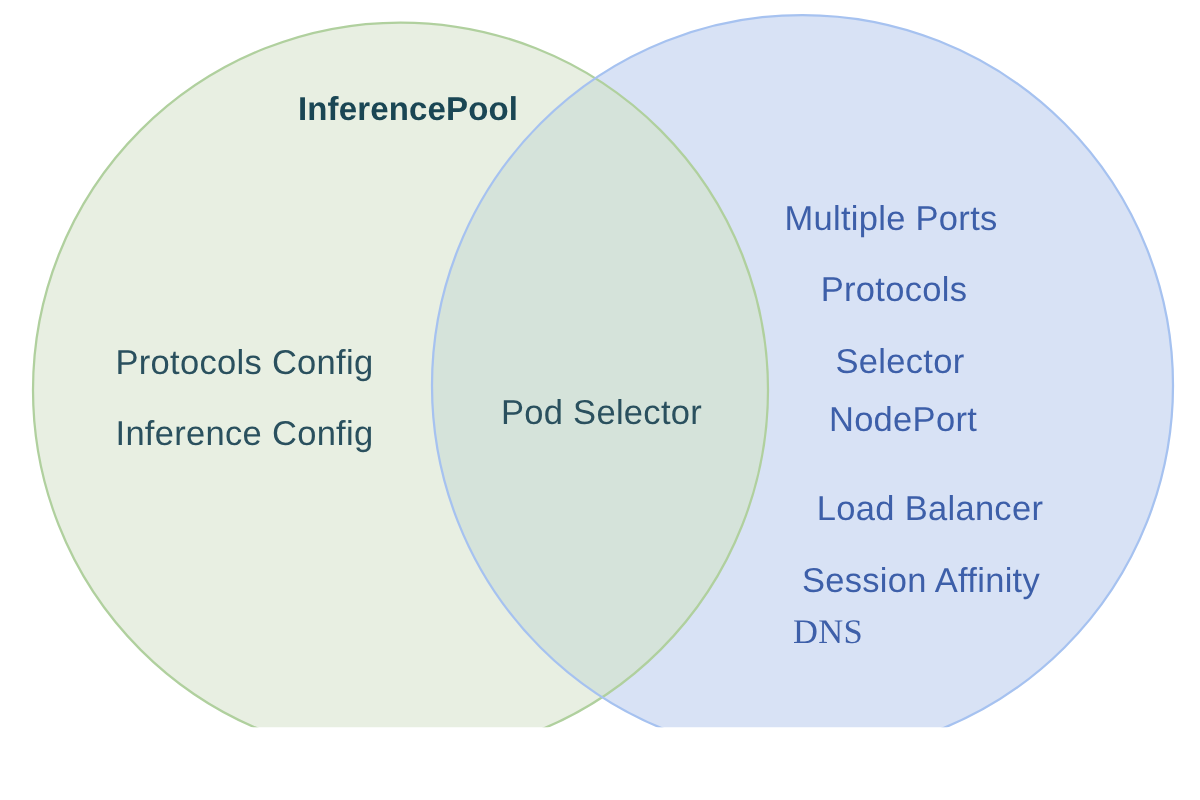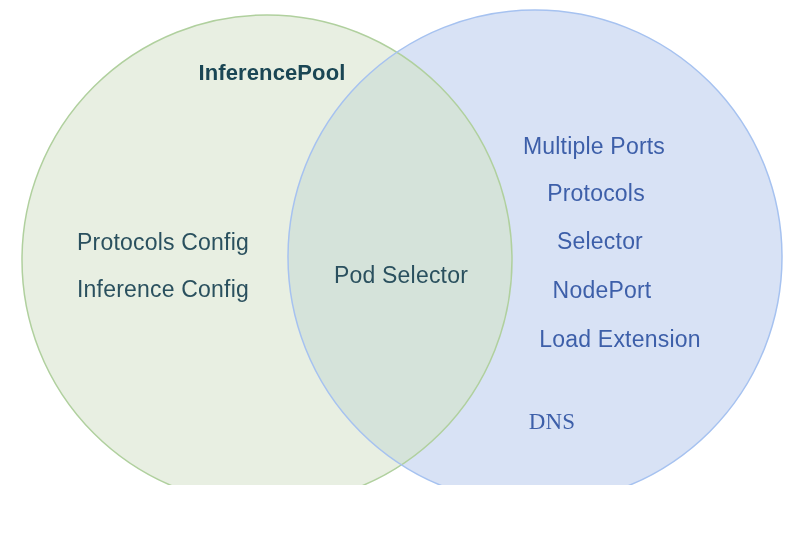--- a/index.html
+++ b/index.html
@@ -48,21 +48,21 @@
   .pos-inf { left: 77px; top: 289px; }
 
   
   .pos-pod  { left: 401px; top: 242px; margin-top: 33px; }
   .pos-port { left: 400px; top: 290px; }
 
   
   .pos-mp  { left: 594px; top: 146px; }
   .pos-pr  { left: 596px; top: 193px; text-align: right; }
   .pos-ci  { left: 600px; top: 241px; }
-  .pos-np  { left: 602px; top: 290px; text-align: center; }
+  .pos-np  { left: 602px; top: 280px; text-align: center; }
   .pos-lb  { left: 620px; top: 339px; }
   .pos-sa  { left: 614px; top: 387px; }
   .pos-dns { left: 552px; top: 421px; font-family: Liberation Serif, serif; }
 </style>
 </head>
 <body>
 
 <div class="stage">
 
   <svg width="800" height="533" viewBox="0 0 800 533">
@@ -82,16 +82,17 @@
 
   <div class="label c-teal vcenter pos-ext">Protocols Config</div>
   <div class="label c-teal vcenter pos-inf">Inference Config</div>
 
   <div class="label c-teal center pos-pod">Pod Selector</div>
 
   <div class="label c-blue center pos-mp">Multiple Ports</div>
   <div class="label c-blue center pos-pr">Protocols</div>
   <div class="label c-blue center pos-ci">Selector</div>
   <div class="label c-blue center pos-np">NodePort</div>
-  <div class="label c-blue center pos-lb">Load Extension</div>
+  <div class="label c-blue center pos-lb">Load Balancer</div>
+  <div class="label c-blue center pos-sa">Session Affinity</div>
   <div class="label c-blue center pos-dns">DNS</div>
 
 </div>
 
 </body></html>

